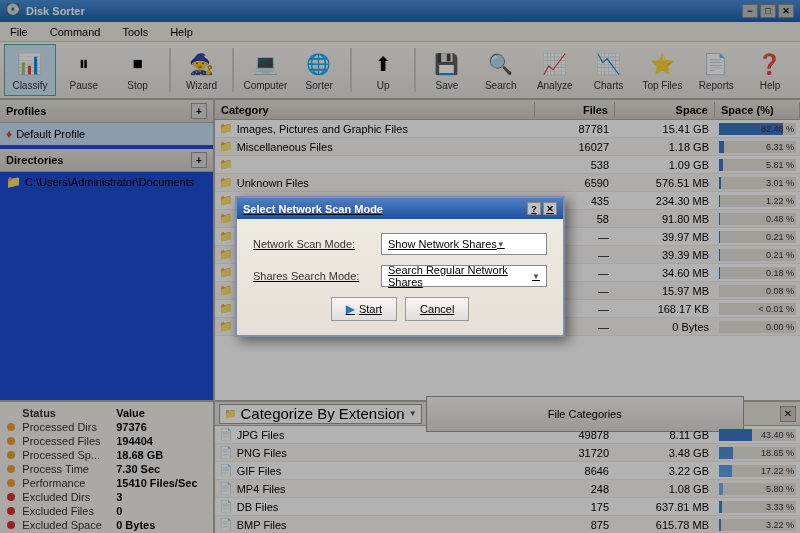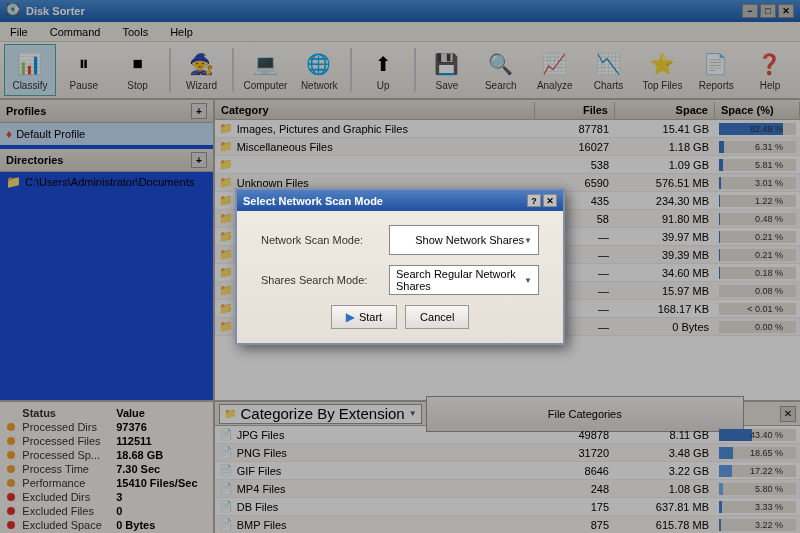--- a/index.html
+++ b/index.html
@@ -152,21 +152,21 @@
       border-bottom: 1px solid #f0ece8;
       cursor: pointer;
     }
     .file-row:nth-child(even) { background: #faf8f6; }
     .file-name { width: 320px; padding: 0 4px; display: flex; align-items: center; overflow: hidden; white-space: nowrap; }
     .file-count { width: 80px; padding: 0 6px; text-align: right; }
     .file-space { width: 100px; padding: 0 6px; text-align: right; }
     .file-bar-cell { flex: 1; padding: 0 4px; display: flex; align-items: center; }
     .file-bar-wrap { flex: 1; height: 12px; background: #e8e4de; position: relative; }
     .file-bar { height: 100%; background: #3c78c8; }
-    .file-bar-label { position: absolute; right: 13px; top: 0; font-size: 9px; line-height: 12px; color: #333; white-space: nowrap; margin-left: 13px; }
+    .file-bar-label { position: absolute; right: 2px; top: 0; font-size: 9px; line-height: 12px; color: #333; white-space: nowrap; margin-left: 13px; }
     .folder-icon { color: #f0a030; margin-right: 4px; font-size: 11px; }
 
     
     .bottom-area {
       display: flex;
       flex: 1;
       border-top: 2px solid #b0aca4;
     }
 
     
@@ -233,54 +233,55 @@
       display: flex;
       align-items: center;
       justify-content: center;
       z-index: 100;
     }
     .dialog {
       background: linear-gradient(to bottom, #f0ece4, #e4e0d8);
       border: 2px solid #8090a8;
       box-shadow: 4px 4px 12px rgba(0,0,0,0.5);
       width: 330px;
+      text-decoration: underline;
     }
     .dialog-titlebar {
       background: linear-gradient(to bottom, #5080c0, #2050a0);
       color: white;
       font-weight: bold;
       font-size: 11px;
       padding: 4px 6px;
       display: flex;
       align-items: center;
       justify-content: space-between;
     }
     .dialog-title-btns { display: flex; gap: 2px; }
     .dialog-btn-small {
       width: 14px; height: 13px;
       display: flex; align-items: center; justify-content: center;
       background: #c0c0c0; border: 1px solid #888;
       font-size: 9px; cursor: pointer; color: #000;
     }
-    .dialog-body { padding: 14px 24px; }
+    .dialog-body { padding: 14px 16px; }
     .dialog-row {
       display: flex;
       align-items: center;
       margin-bottom: 10px;
       gap: 8px;
     }
     .dialog-row-label { width: 120px; font-size: 11px; color: #333; }
     .dialog-select {
       flex: 1;
-      height: 30px;
+      height: 22px;
       background: white;
       border: 1px solid #888;
       display: flex;
       align-items: center;
-      justify-content: flex-end;
+      justify-content: flex-start;
       padding: 0 6px;
       cursor: pointer;
     }
     .dialog-select-arrow { font-size: 8px; color: #555; }
     .dialog-buttons {
       display: flex;
       justify-content: center;
       gap: 8px;
       margin-top: 8px;
     }
@@ -333,21 +334,21 @@
       <div class="toolbar-icon">🧙</div>
       <div class="toolbar-label">Wizard</div>
     </div>
     <div class="toolbar-sep"></div>
     <div class="toolbar-btn">
       <div class="toolbar-icon">💻</div>
       <div class="toolbar-label">Computer</div>
     </div>
     <div class="toolbar-btn">
       <div class="toolbar-icon">🌐</div>
-      <div class="toolbar-label">Network</div>
+      <div class="toolbar-label">Sorter</div>
     </div>
     <div class="toolbar-sep"></div>
     <div class="toolbar-btn">
       <div class="toolbar-icon">⬆</div>
       <div class="toolbar-label">Up</div>
     </div>
     <div class="toolbar-sep"></div>
     <div class="toolbar-btn">
       <div class="toolbar-icon">💾</div>
       <div class="toolbar-label">Save</div>
@@ -592,21 +593,21 @@
         <td class="status-val" style="font-weight:bold">Value</td>
       </tr>
       <tr>
         <td><span class="status-dot" style="background:#f0a030"></span></td>
         <td class="status-key">Processed Dirs</td>
         <td class="status-val">97376</td>
       </tr>
       <tr>
         <td><span class="status-dot" style="background:#f0a030"></span></td>
         <td class="status-key">Processed Files</td>
-        <td class="status-val">112511</td>
+        <td class="status-val">194404</td>
       </tr>
       <tr>
         <td><span class="status-dot" style="background:#f0a030"></span></td>
         <td class="status-key">Processed Sp...</td>
         <td class="status-val">18.68 GB</td>
       </tr>
       <tr>
         <td><span class="status-dot" style="background:#f0a030"></span></td>
         <td class="status-key">Process Time</td>
         <td class="status-val">7.30 Sec</td>

